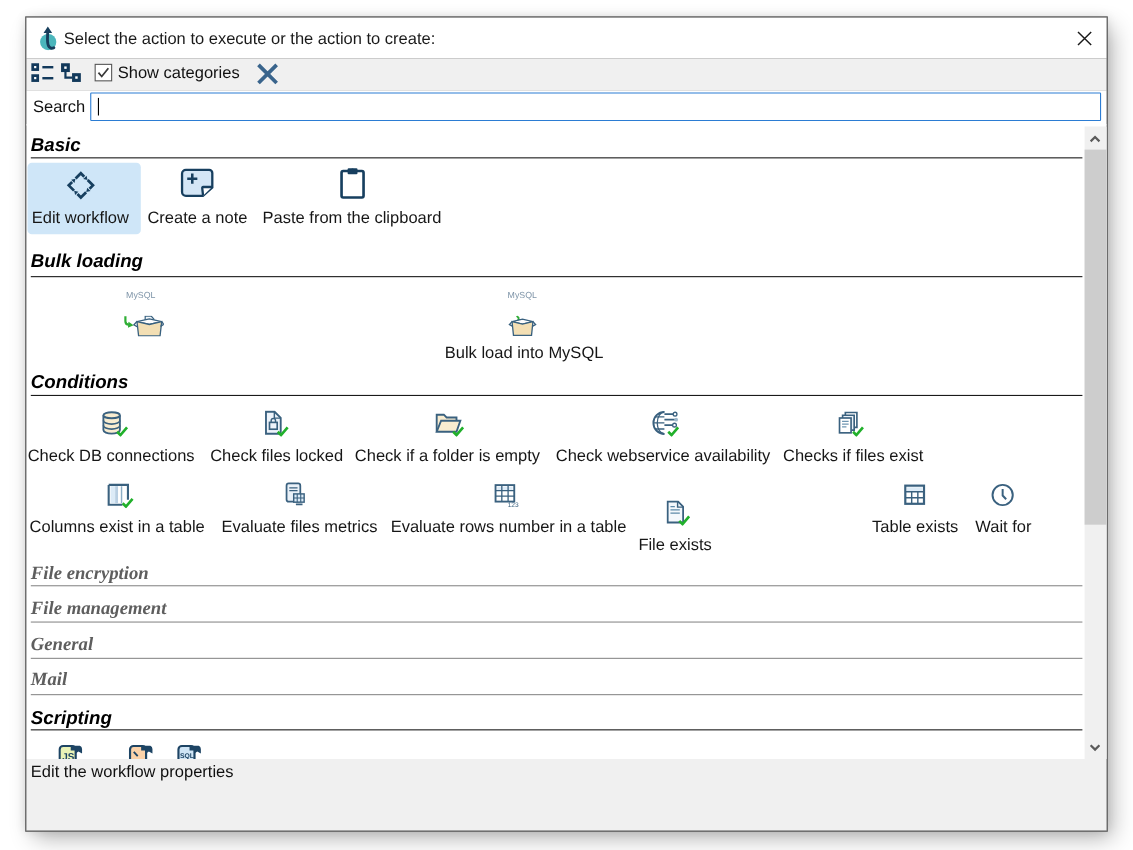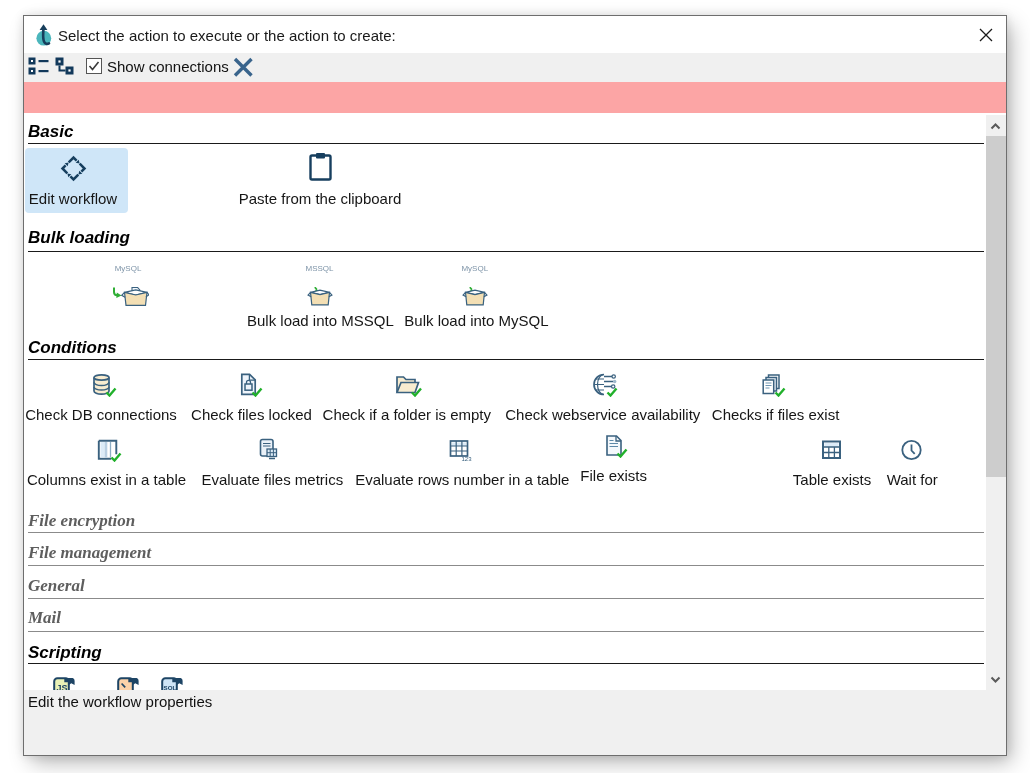--- a/index.html
+++ b/index.html
@@ -1,19 +1,19 @@
 <!DOCTYPE html>
 <html><head>
 <meta charset="utf-8">
 <style>
 * { margin:0; padding:0; box-sizing:border-box; }
 html,body { width:1030px; height:773px; background:#ffffff; overflow:hidden;
   font-family:"Liberation Sans", sans-serif; }
 .dlg { position:absolute; left:23px; top:15px; width:984px; height:741px;
-  background:#fca5a5; border:1px solid #6e6e6e;
+  background:#404040; border:1px solid #6e6e6e;
   box-shadow:6px 8px 20px -2px rgba(0,0,0,0.30), 0 0 9px rgba(0,0,0,0.10); }
 .titlebar { position:absolute; left:0; top:0; width:100%; height:37px; background:#fff; }
 .title { position:absolute; left:34px; top:11px; font-size:15px; color:#1a1a1a; }
 .hoplogo { position:absolute; left:11px; top:6px; }
 .closex { position:absolute; left:955px; top:11.5px; }
 .toolbar { position:absolute; left:0; top:37px; width:100%; height:29px; background:#f0f0f0; }
 .ticon1 { position:absolute; left:4px; top:4px; }
 .ticon2 { position:absolute; left:31px; top:4px; }
 .cbx { position:absolute; left:62px; top:4.5px; width:16px; height:16px; background:#fff; border:1px solid #555; }
 .cblbl { position:absolute; left:83px; top:5px; font-size:15px; color:#111; }
@@ -70,42 +70,56 @@
       <rect x="3.4" y="3.4" width="2.2" height="2.2" fill="#fff"></rect>
       <rect x="10.5" y="9.5" width="8" height="8" fill="#12395b"></rect>
       <rect x="13.4" y="12.4" width="2.2" height="2.2" fill="#fff"></rect>
       <path d="M4.5 8.5 V 13.5 H 10.5" fill="none" stroke="#12395b" stroke-width="2"></path>
     </svg>
     <div class="cbx">
       <svg width="14" height="14" viewBox="0 0 14 14" style="position:absolute;left:0;top:0">
         <path d="M2.5 7 L5.5 10.5 L11.5 3" fill="none" stroke="#3a3a3a" stroke-width="1.6"></path>
       </svg>
     </div>
-    <div class="cblbl">Show connections</div>
+    <div class="cblbl">Show categories</div>
     <svg class="tx" width="24" height="24" viewBox="0 0 24 24">
       <path d="M4 4 L20.5 20.5 M20.5 4 L4 20.5" stroke="#39648c" stroke-width="3.4"></path>
     </svg>
+  </div>
+  <div class="searchrow">
+    <div class="slbl">Search</div>
+    <div class="sbox">
+        <div class="caret"></div>
+      </div>
   </div>
   <div class="list" id="list">
       <div class="lc">
     <div class="hdr" style="top:9px">Basic</div>
     <div class="hline" style="top:29.9px"></div>
     <div class="sel"></div>
 
     <div class="item" style="left:0px; top:41.5px; width:100px">
       <svg class="mic" width="27" height="27" viewBox="0 0 27 27" style="margin-bottom:8.4px">
         <g id="wa">
           <path d="M8.7 7.3 L13.5 2.5 L16.6 5.6" fill="none" stroke="#173f5f" stroke-width="2.5"></path>
           <path d="M19.6 8.6 L18.7 4.7 L15.7 7.7 Z" fill="#173f5f"></path>
         </g>
         <use href="#wa" transform="rotate(90 13.5 13.5)"></use>
         <use href="#wa" transform="rotate(180 13.5 13.5)"></use>
         <use href="#wa" transform="rotate(270 13.5 13.5)"></use>
       </svg>
       <div class="lbl">Edit workflow</div>
+    </div>
+    <div class="item" style="left:110.5px; top:39px; width:92px">
+      <svg class="mic" width="33" height="28" viewBox="0 0 33 28" style="margin-bottom:9.9px">
+        <path d="M2.5 6 a3.5 3.5 0 0 1 3.5 -3.5 H27.2 a2.8 2.8 0 0 1 2.8 2.8 V18.5 l-8.5 7.5 H6 a3.5 3.5 0 0 1 -3.5 -3.5 Z" fill="#d4e6f6" stroke="#173f5f" stroke-width="2.1"></path>
+        <path d="M29.8 18 L21.8 18 Q20.6 18 20.9 19.5 L21.6 25.9" fill="#fff" stroke="#173f5f" stroke-width="2.1" stroke-linejoin="round"></path>
+        <path d="M7.2 10.4 H16.4 M11.8 5.8 V15" stroke="#173f5f" stroke-width="2.3"></path>
+      </svg>
+      <div class="lbl">Create a note</div>
     </div>
     <div class="item" style="left:209px; top:38.5px; width:176px">
       <svg class="mic" width="23" height="29" viewBox="0 0 23 29">
         <rect x="1.5" y="3.5" width="20" height="24" rx="1.5" fill="#fff" stroke="#173f5f" stroke-width="2.4"></rect>
         <rect x="7" y="1" width="9" height="5.4" rx="1" fill="#173f5f"></rect>
         <circle cx="11.5" cy="2.8" r="1.6" fill="#173f5f"></circle>
       </svg>
       <div class="lbl">Paste from the clipboard</div>
     </div>
 
@@ -115,31 +129,20 @@
       <div class="dbn">MySQL</div>
       <svg class="mic" width="42" height="19" viewBox="0 0 42 19">
         <path d="M7 0.5 v4.5 q0 3.2 3.2 3.2" fill="none" stroke="#2fae35" stroke-width="2"></path>
         <path d="M9.8 5.6 L14.5 8.6 L9.3 11 Z" fill="#2fae35"></path>
         <path d="M25 0.4 h5.5 l2.3 2.6 v4.5 h-7.8 z" fill="#f4f9fd" stroke="#39617f" stroke-width="1.1"></path>
         <path d="M17.5 5.3 L28.75 2.9 L40 5.3 L28.75 8 Z" fill="#fdfdfd" stroke="#39617f" stroke-width="1.2"></path>
         <path d="M17.5 5.3 L19 18.3 L38.5 18.3 L40 5.3 L28.75 8 Z" fill="#f3dfb4" stroke="#39617f" stroke-width="1.2"></path>
         <path d="M17.5 5.3 l-2.8 3 l3.4 2 M40 5.3 l1.9 2.6 l-3 1.8" fill="none" stroke="#39617f" stroke-width="1.2"></path>
       </svg>
     </div>
-    <div class="item bulk" style="left:224px; top:152.4px; width:145px">
-      <div class="dbn">MSSQL</div>
-      <svg class="mic" width="38" height="19" viewBox="0 0 38 19">
-        <path d="M13.8 0.2 l2 2.3" fill="none" stroke="#2fae35" stroke-width="1.7"></path>
-        <path d="M15.2 1.4 L18 4.6 L13.6 5.4 Z" fill="#2fae35"></path>
-        <path d="M9.5 5.4 L19 3.2 L28.5 5.4 L19 7.7 Z" fill="#fdfdfd" stroke="#39617f" stroke-width="1.2"></path>
-        <path d="M9.5 5.4 L10.8 17.9 L27.2 17.9 L28.5 5.4 L19 7.7 Z" fill="#f3dfb4" stroke="#39617f" stroke-width="1.2"></path>
-        <path d="M9.5 5.4 l-2.4 2.6 l3 1.7 M28.5 5.4 l2.4 2.6 l-3 1.7" fill="none" stroke="#39617f" stroke-width="1.2"></path>
-      </svg>
-      <div class="lbl">Bulk load into MSSQL</div>
-    </div>
     <div class="item bulk" style="left:381.3px; top:152.4px; width:141px">
       <div class="dbn">MySQL</div>
       <svg class="mic" width="38" height="19" viewBox="0 0 38 19">
         <path d="M13.8 0.2 l2 2.3" fill="none" stroke="#2fae35" stroke-width="1.7"></path>
         <path d="M15.2 1.4 L18 4.6 L13.6 5.4 Z" fill="#2fae35"></path>
         <path d="M9.5 5.4 L19 3.2 L28.5 5.4 L19 7.7 Z" fill="#fdfdfd" stroke="#39617f" stroke-width="1.2"></path>
         <path d="M9.5 5.4 L10.8 17.9 L27.2 17.9 L28.5 5.4 L19 7.7 Z" fill="#f3dfb4" stroke="#39617f" stroke-width="1.2"></path>
         <path d="M9.5 5.4 l-2.4 2.6 l3 1.7 M28.5 5.4 l2.4 2.6 l-3 1.7" fill="none" stroke="#39617f" stroke-width="1.2"></path>
       </svg>
       <div class="lbl">Bulk load into MySQL</div>
@@ -221,21 +224,21 @@
     </div>
     <div class="item r2" style="left:331.3px; top:324.8px; width:216px">
       <svg class="mic" width="26" height="24" viewBox="0 0 26 24" style="transform:translateX(-2px)">
         <rect x="3.5" y="3" width="17" height="15" fill="#fff" stroke="#3a617f" stroke-width="1.7"></rect>
         <rect x="5" y="4.5" width="14" height="3.5" fill="#dcebf7"></rect>
         <path d="M3.5 8 h17 M3.5 13 h17 M9.2 3 v15 M14.9 3 v15" stroke="#3a617f" stroke-width="1.2"></path>
         <text x="14.5" y="23" font-size="6" fill="#3a617f" font-family="Liberation Sans" text-anchor="start">123</text>
       </svg>
       <div class="lbl">Evaluate rows number in a table</div>
     </div>
-    <div class="item r2" style="left:553.7px; top:321px; width:74px">
+    <div class="item r2" style="left:553.7px; top:341px; width:74px">
       <svg class="mic" width="26" height="24" viewBox="0 0 26 24" style="transform:translateX(1px)">
         <path d="M5 21 V2 h9.5 l4.5 4.5 V21 z" fill="#f4f8fc" stroke="#3a617f" stroke-width="1.6"></path>
         <path d="M14 2 v5 h5" fill="none" stroke="#3a617f" stroke-width="1.3"></path>
         <path d="M7.5 6.5 h4 M7.5 9.5 h8.5 M7.5 12.5 h8.5" stroke="#5d89a8" stroke-width="1.2"></path>
         <path d="M15.5 19.5 l3 3 l6 -7" fill="none" stroke="#21b02b" stroke-width="2.4"></path>
       </svg>
       <div class="lbl">File exists</div>
     </div>
     <div class="item r2" style="left:766px; top:324.8px; width:86px">
       <svg class="mic" width="26" height="24" viewBox="0 0 26 24">

